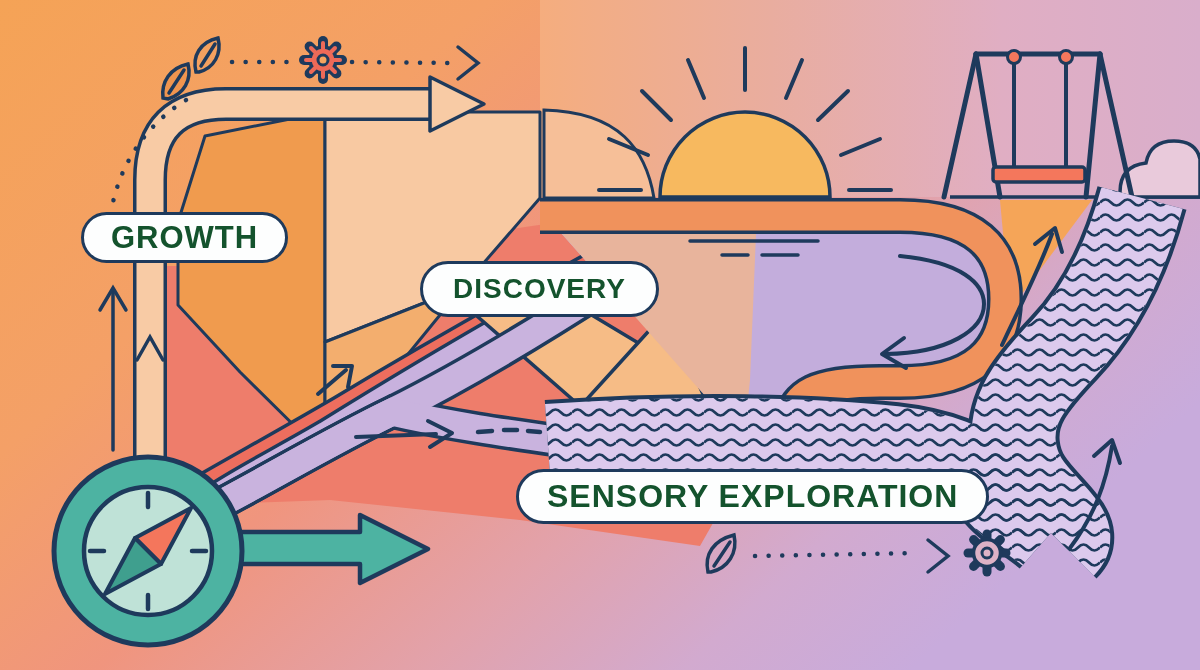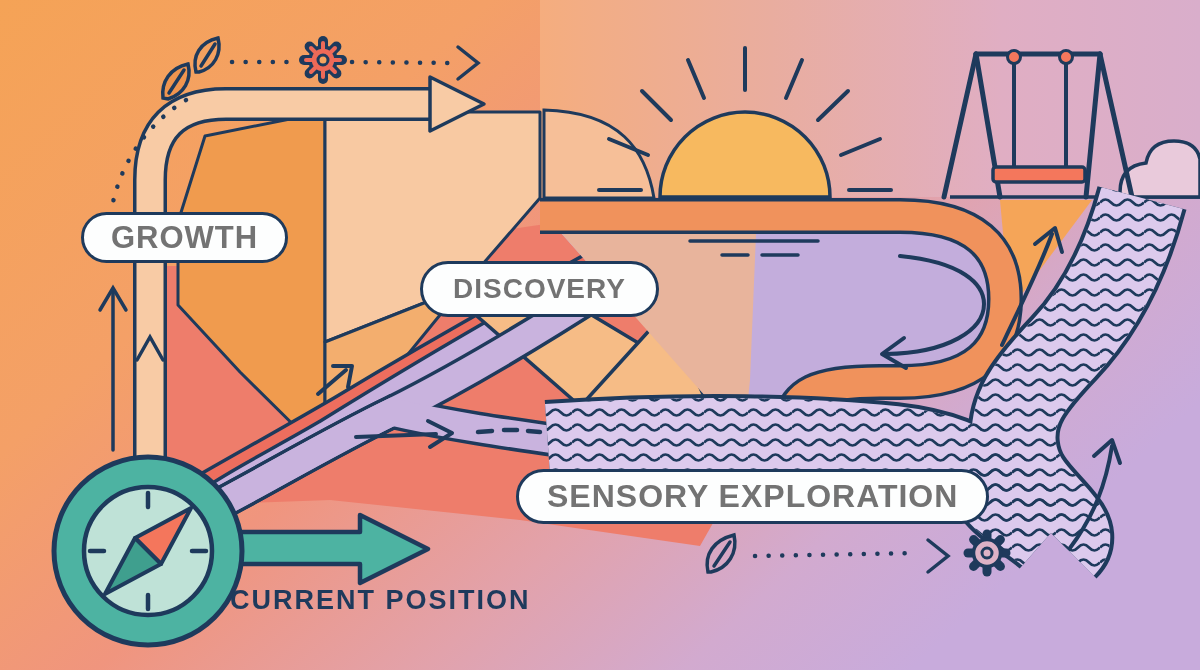--- a/index.html
+++ b/index.html
@@ -1,21 +1,21 @@
 <!DOCTYPE html>
 <html><head>
 <meta charset="utf-8">
 <style>
   html,body{margin:0;padding:0;background:#888;}
   .stage{position:relative;width:1200px;height:670px;overflow:hidden;font-family:"Liberation Sans",sans-serif;}
   .stage svg{position:absolute;left:0;top:0;}
   .pill{
     position:absolute;display:flex;align-items:center;justify-content:center;
     background:#fdfefe;border:3.5px solid #1e3a5c;border-radius:999px;
-    color:#737373;font-weight:bold;letter-spacing:1px;white-space:nowrap;
+    color:#14532d;font-weight:bold;letter-spacing:1px;white-space:nowrap;
     box-sizing:border-box;
   }
   .pill-growth{left:81px;top:212px;height:51px;padding:0 27px;font-size:31px;}
   .pill-discovery{left:420px;top:261px;height:56px;padding:0 30px;font-size:28px;}
   .pill-sensory{left:516px;top:469px;height:55px;padding:12px 28px;font-size:32px;}
   .caption{
     position:absolute;left:230px;top:585px;color:#1e3a5c;font-weight:bold;
     font-size:27px;letter-spacing:2px;white-space:nowrap;
   }
 </style>
@@ -240,15 +240,14 @@
 
 <div class="pill pill-growth">
   <span>GROWTH</span>
 </div>
 <div class="pill pill-discovery">
   <span>DISCOVERY</span>
 </div>
 <div class="pill pill-sensory">
   <span>SENSORY EXPLORATION</span>
 </div>
-<div class="caption">CURRENT POSITION</div>
 
 </div>
 
 </body></html>

